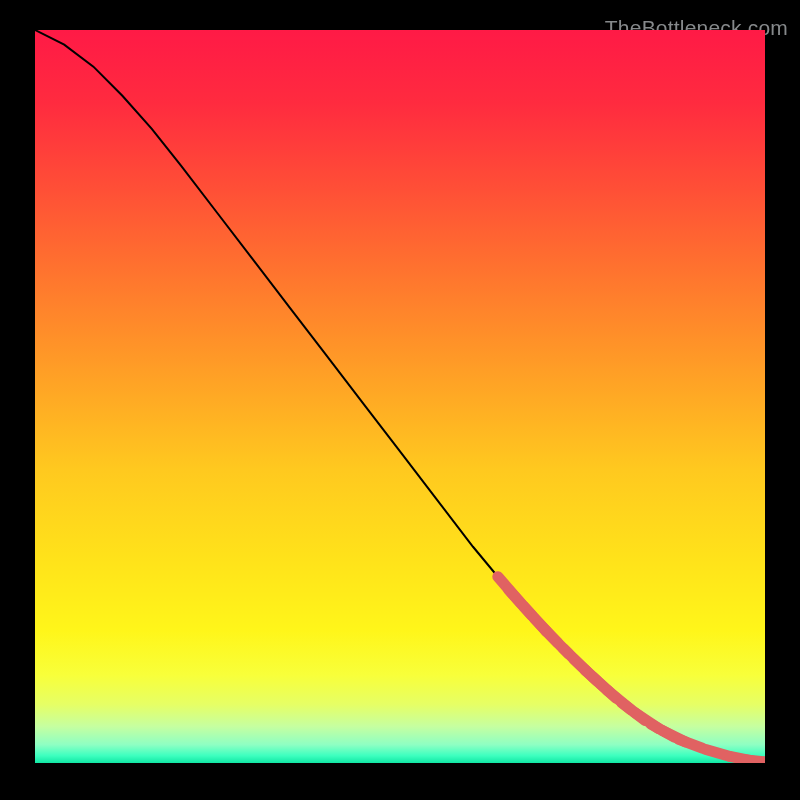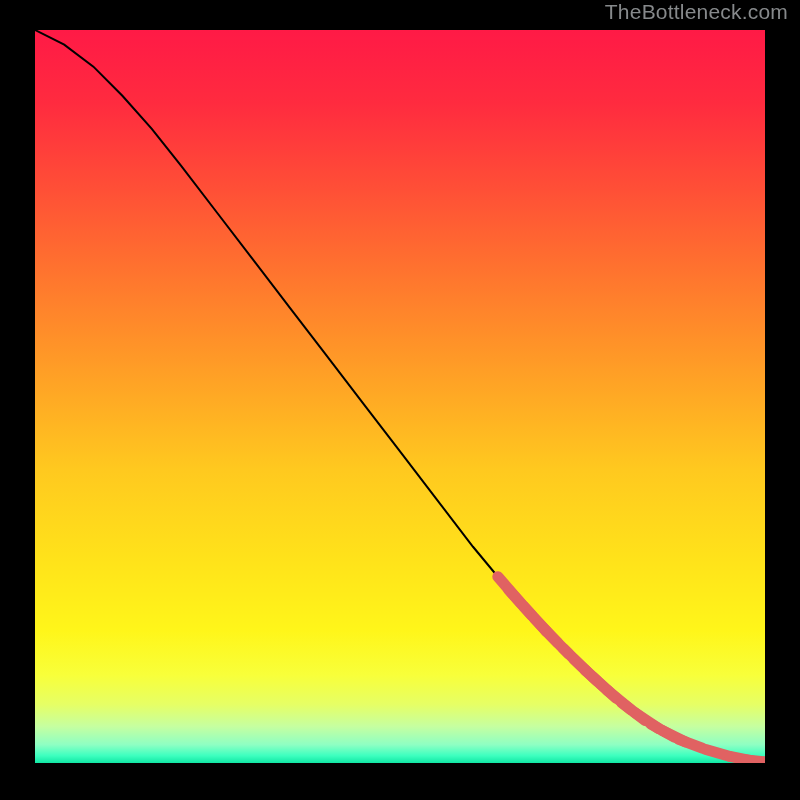--- a/index.html
+++ b/index.html
@@ -11,21 +11,21 @@
     overflow: hidden;
   }
   .stage {
     position: relative;
     width: 800px;
     height: 800px;
     background: #000;
   }
   .watermark {
     position: absolute;
-    top: 0;
+    top: 16px;
     right: 12px;
     font-family: Arial, Helvetica, sans-serif;
     font-size: 21px;
     color: #86898b;
     letter-spacing: 0.2px;
     user-select: none;
   }
   .plot {
     position: absolute;
     left: 35px;

